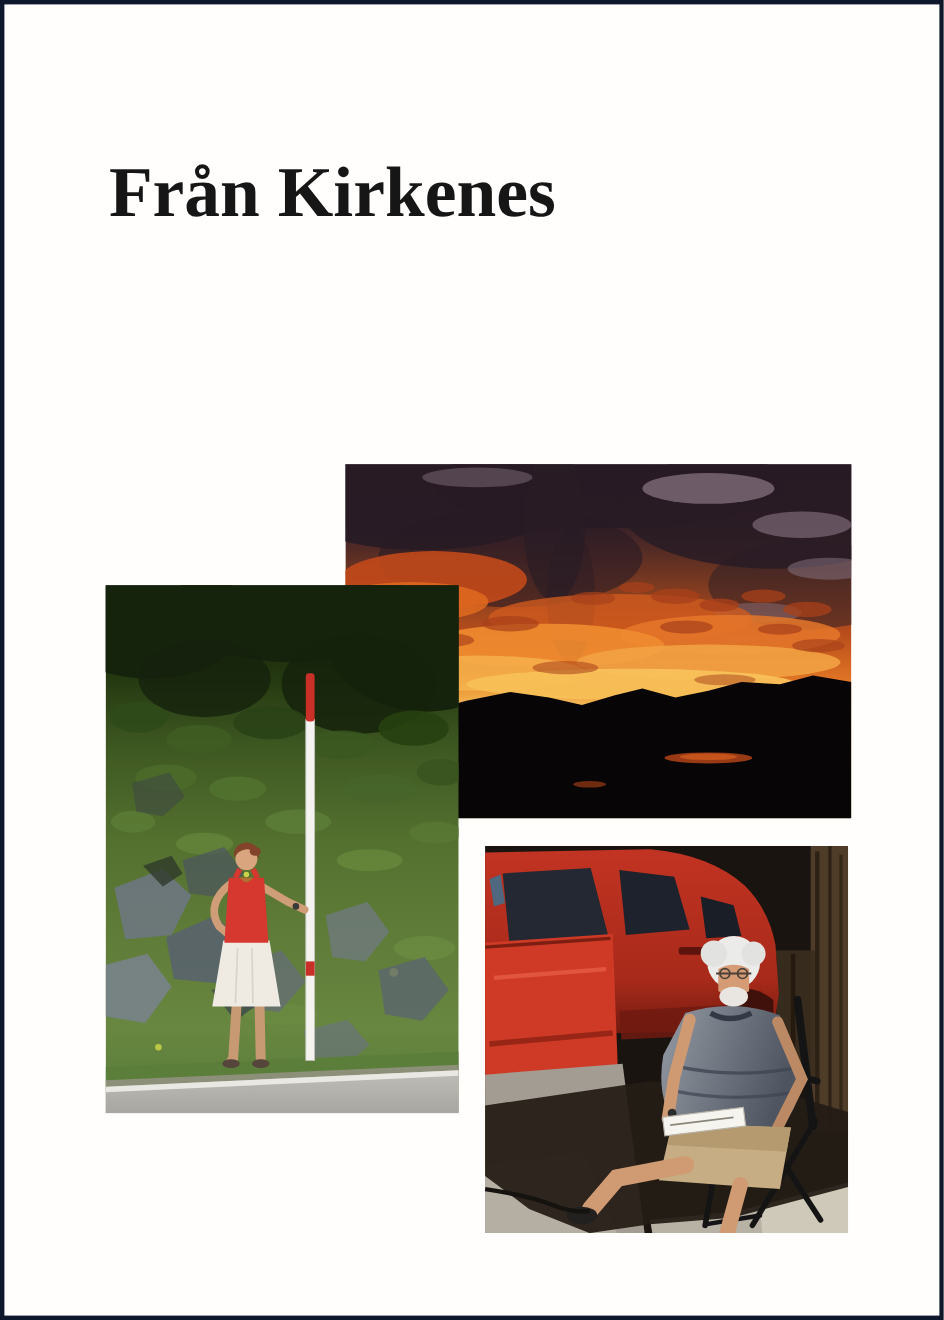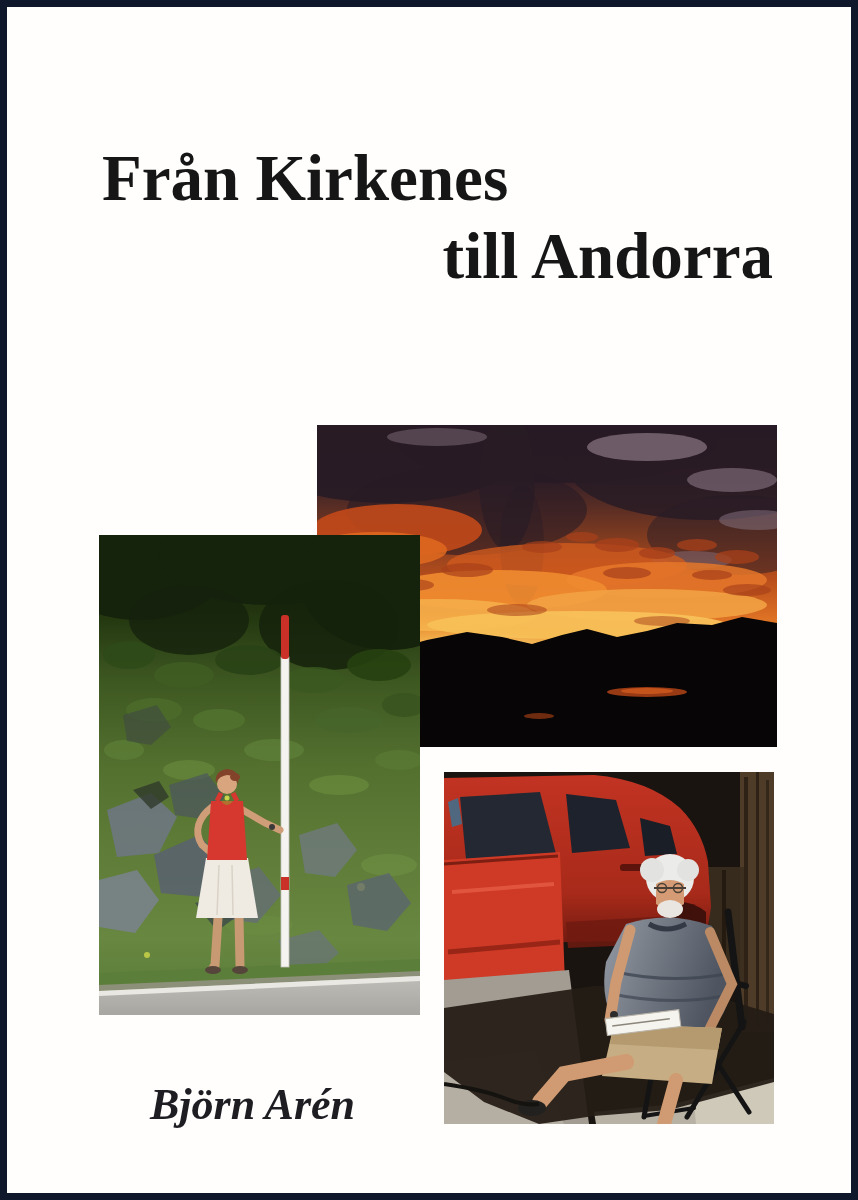--- a/index.html
+++ b/index.html
@@ -1,21 +1,21 @@
 <!DOCTYPE html>
 <html><head>
 <meta charset="utf-8">
 <style>
   html,body{margin:0;padding:0;background:#e8e8e8;}
   #cover{
     position:relative;
     width:858px;height:1200px;
     margin:0 auto;
     background:#fffefd;
-    border:7px solid #0f172a;
+    border:4px solid #0f172a;
     box-sizing:border-box;
     overflow:hidden;
     font-family:"Liberation Serif", serif;
   }
   .abs{position:absolute;}
   #title-line1{
     left:95px;top:139px;
     font-size:65px;font-weight:bold;color:#161616;
     letter-spacing:0px;line-height:1;white-space:nowrap;
   }
@@ -39,22 +39,20 @@
   #photo-woman{left:92px;top:528px;z-index:3;}
   #photo-man{left:437px;top:765px;z-index:2;}
   .photo svg{display:block;}
 </style>
 </head>
 <body>
 
 <div id="cover">
 
   <div class="abs" id="title-line1">Från Kirkenes</div>
-  <div class="abs" id="title-line2">till Andorra</div>
-  <div class="abs" id="author">Björn Arén</div>
 
   <div class="abs photo" id="photo-sunset">
     <svg width="460" height="322" viewBox="0 0 460 322">
       <defs>
         <linearGradient id="s-sky" x1="0" y1="0" x2="0" y2="1">
           <stop offset="0" stop-color="#241821"></stop>
           <stop offset="0.18" stop-color="#3a2228"></stop>
           <stop offset="0.34" stop-color="#7c3a20"></stop>
           <stop offset="0.48" stop-color="#b94e1c"></stop>
           <stop offset="0.60" stop-color="#dd7124"></stop>

